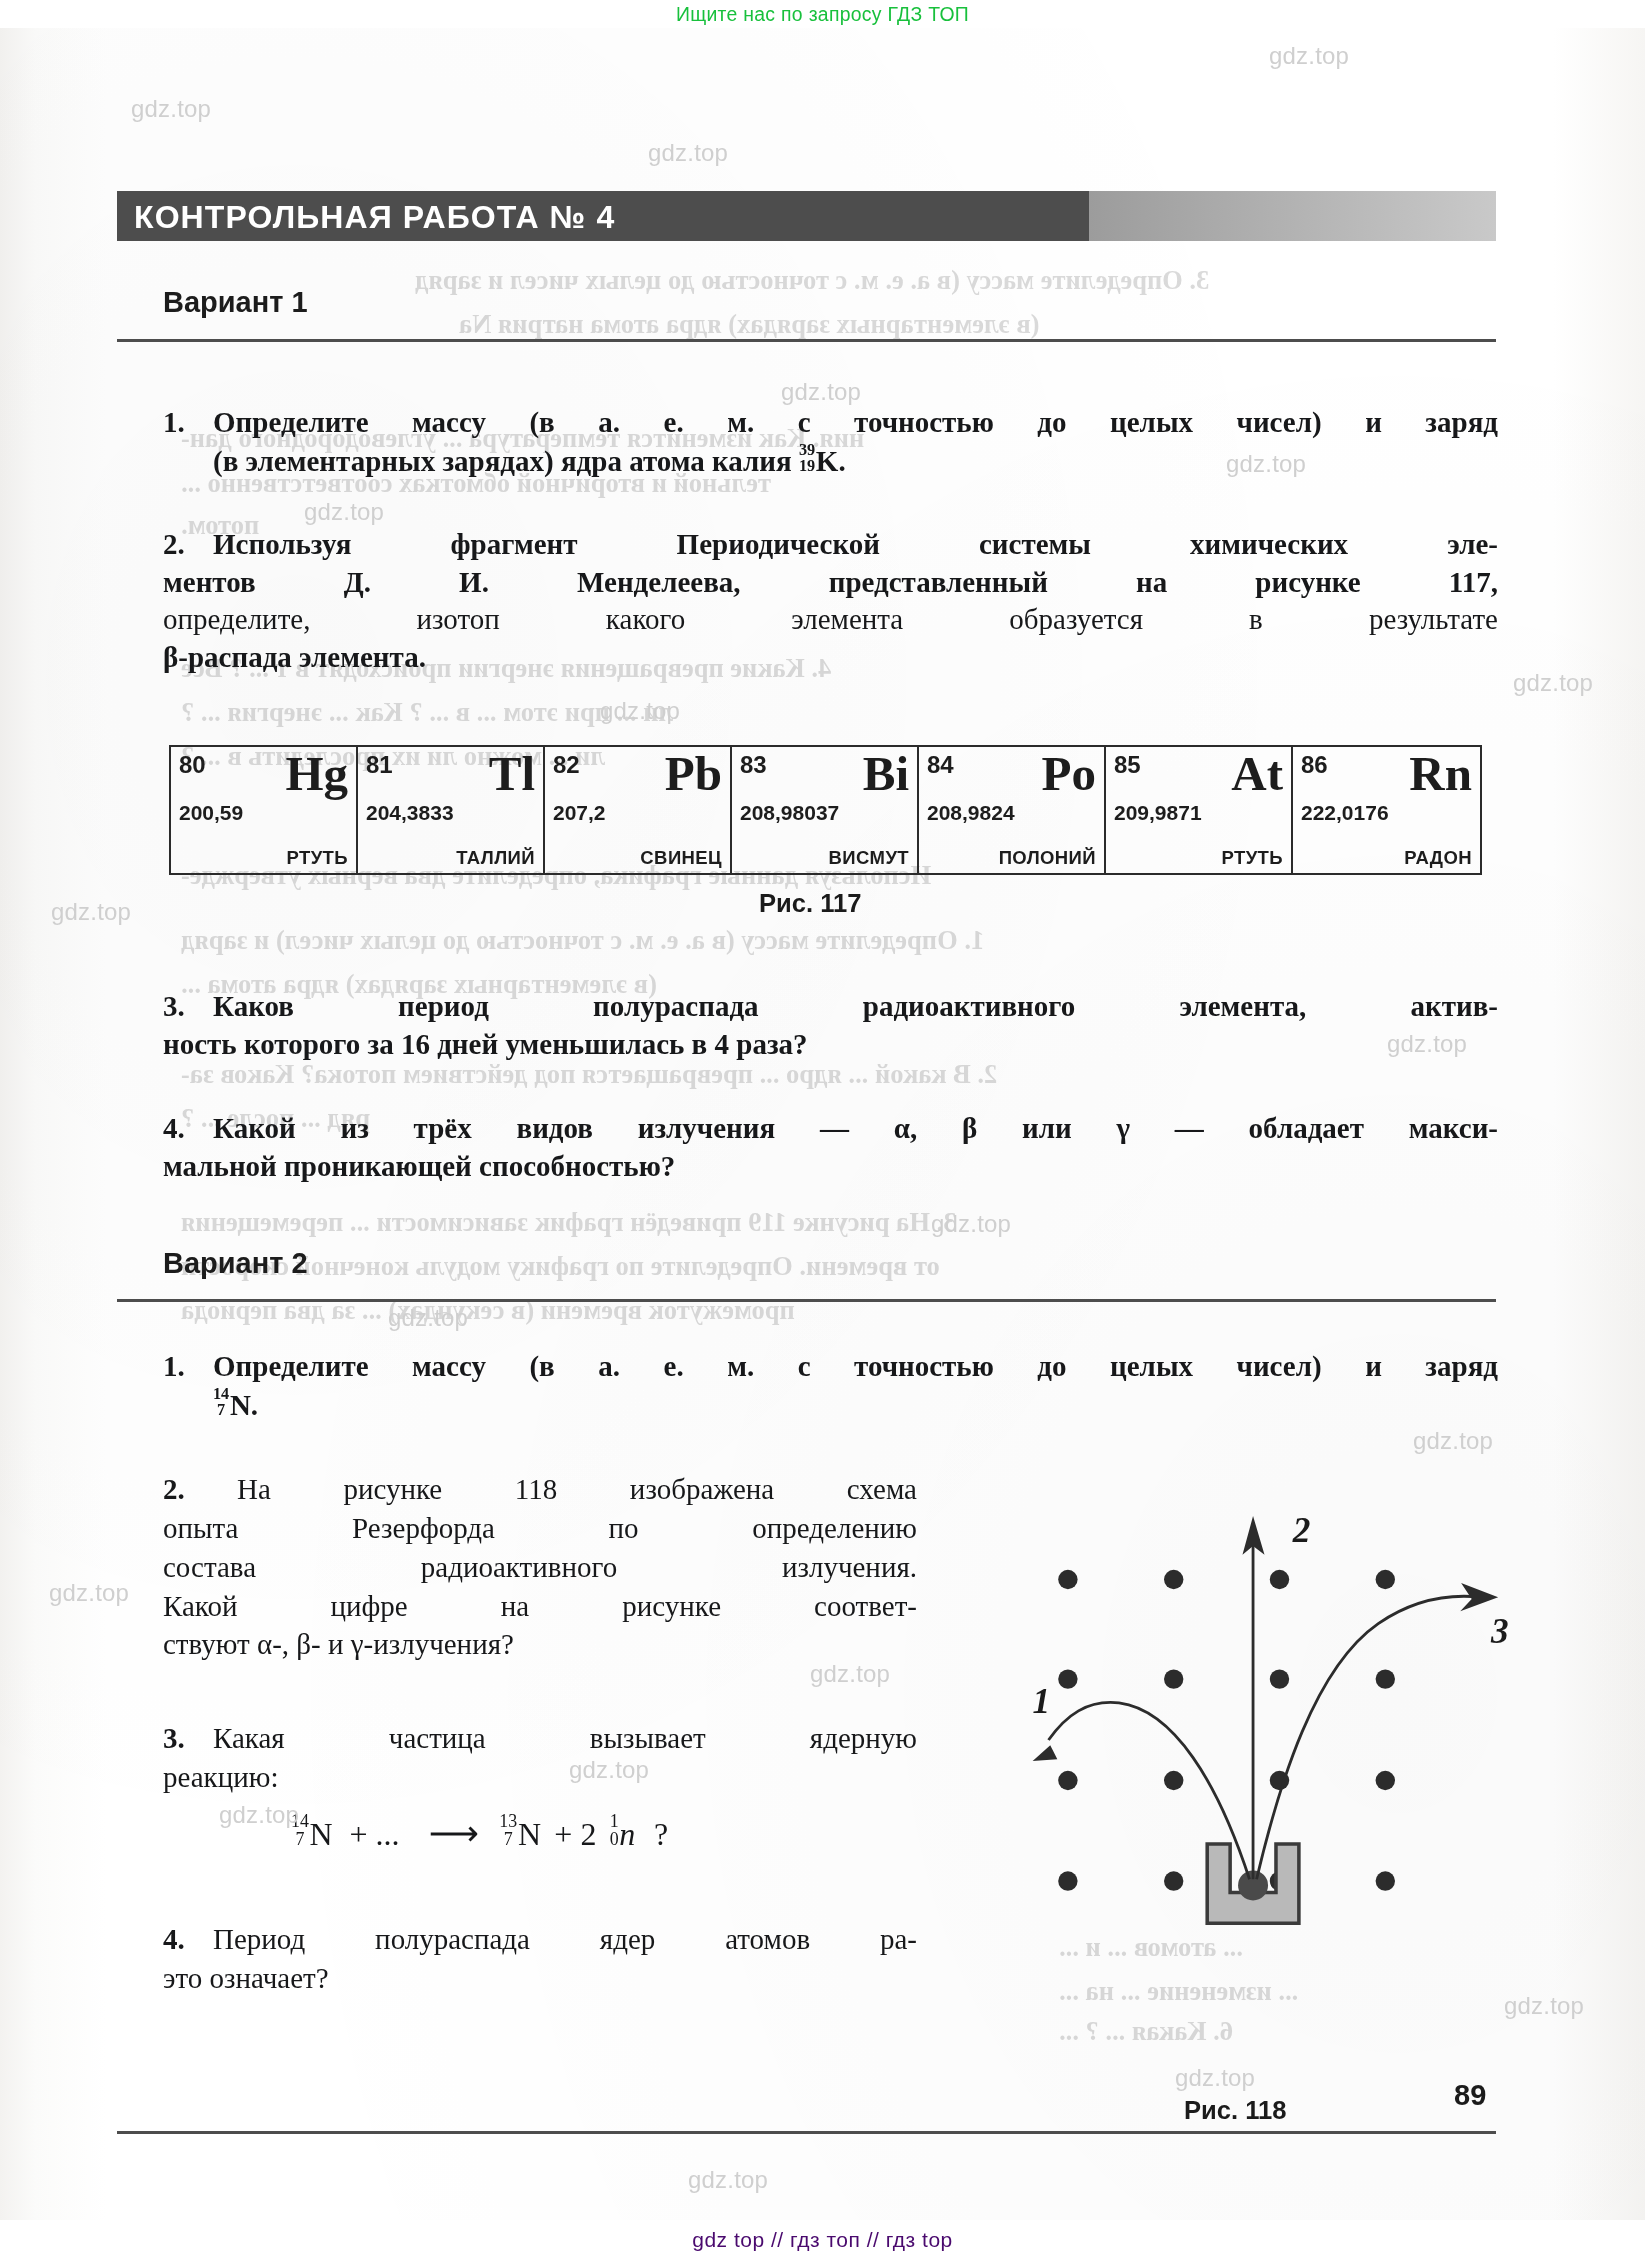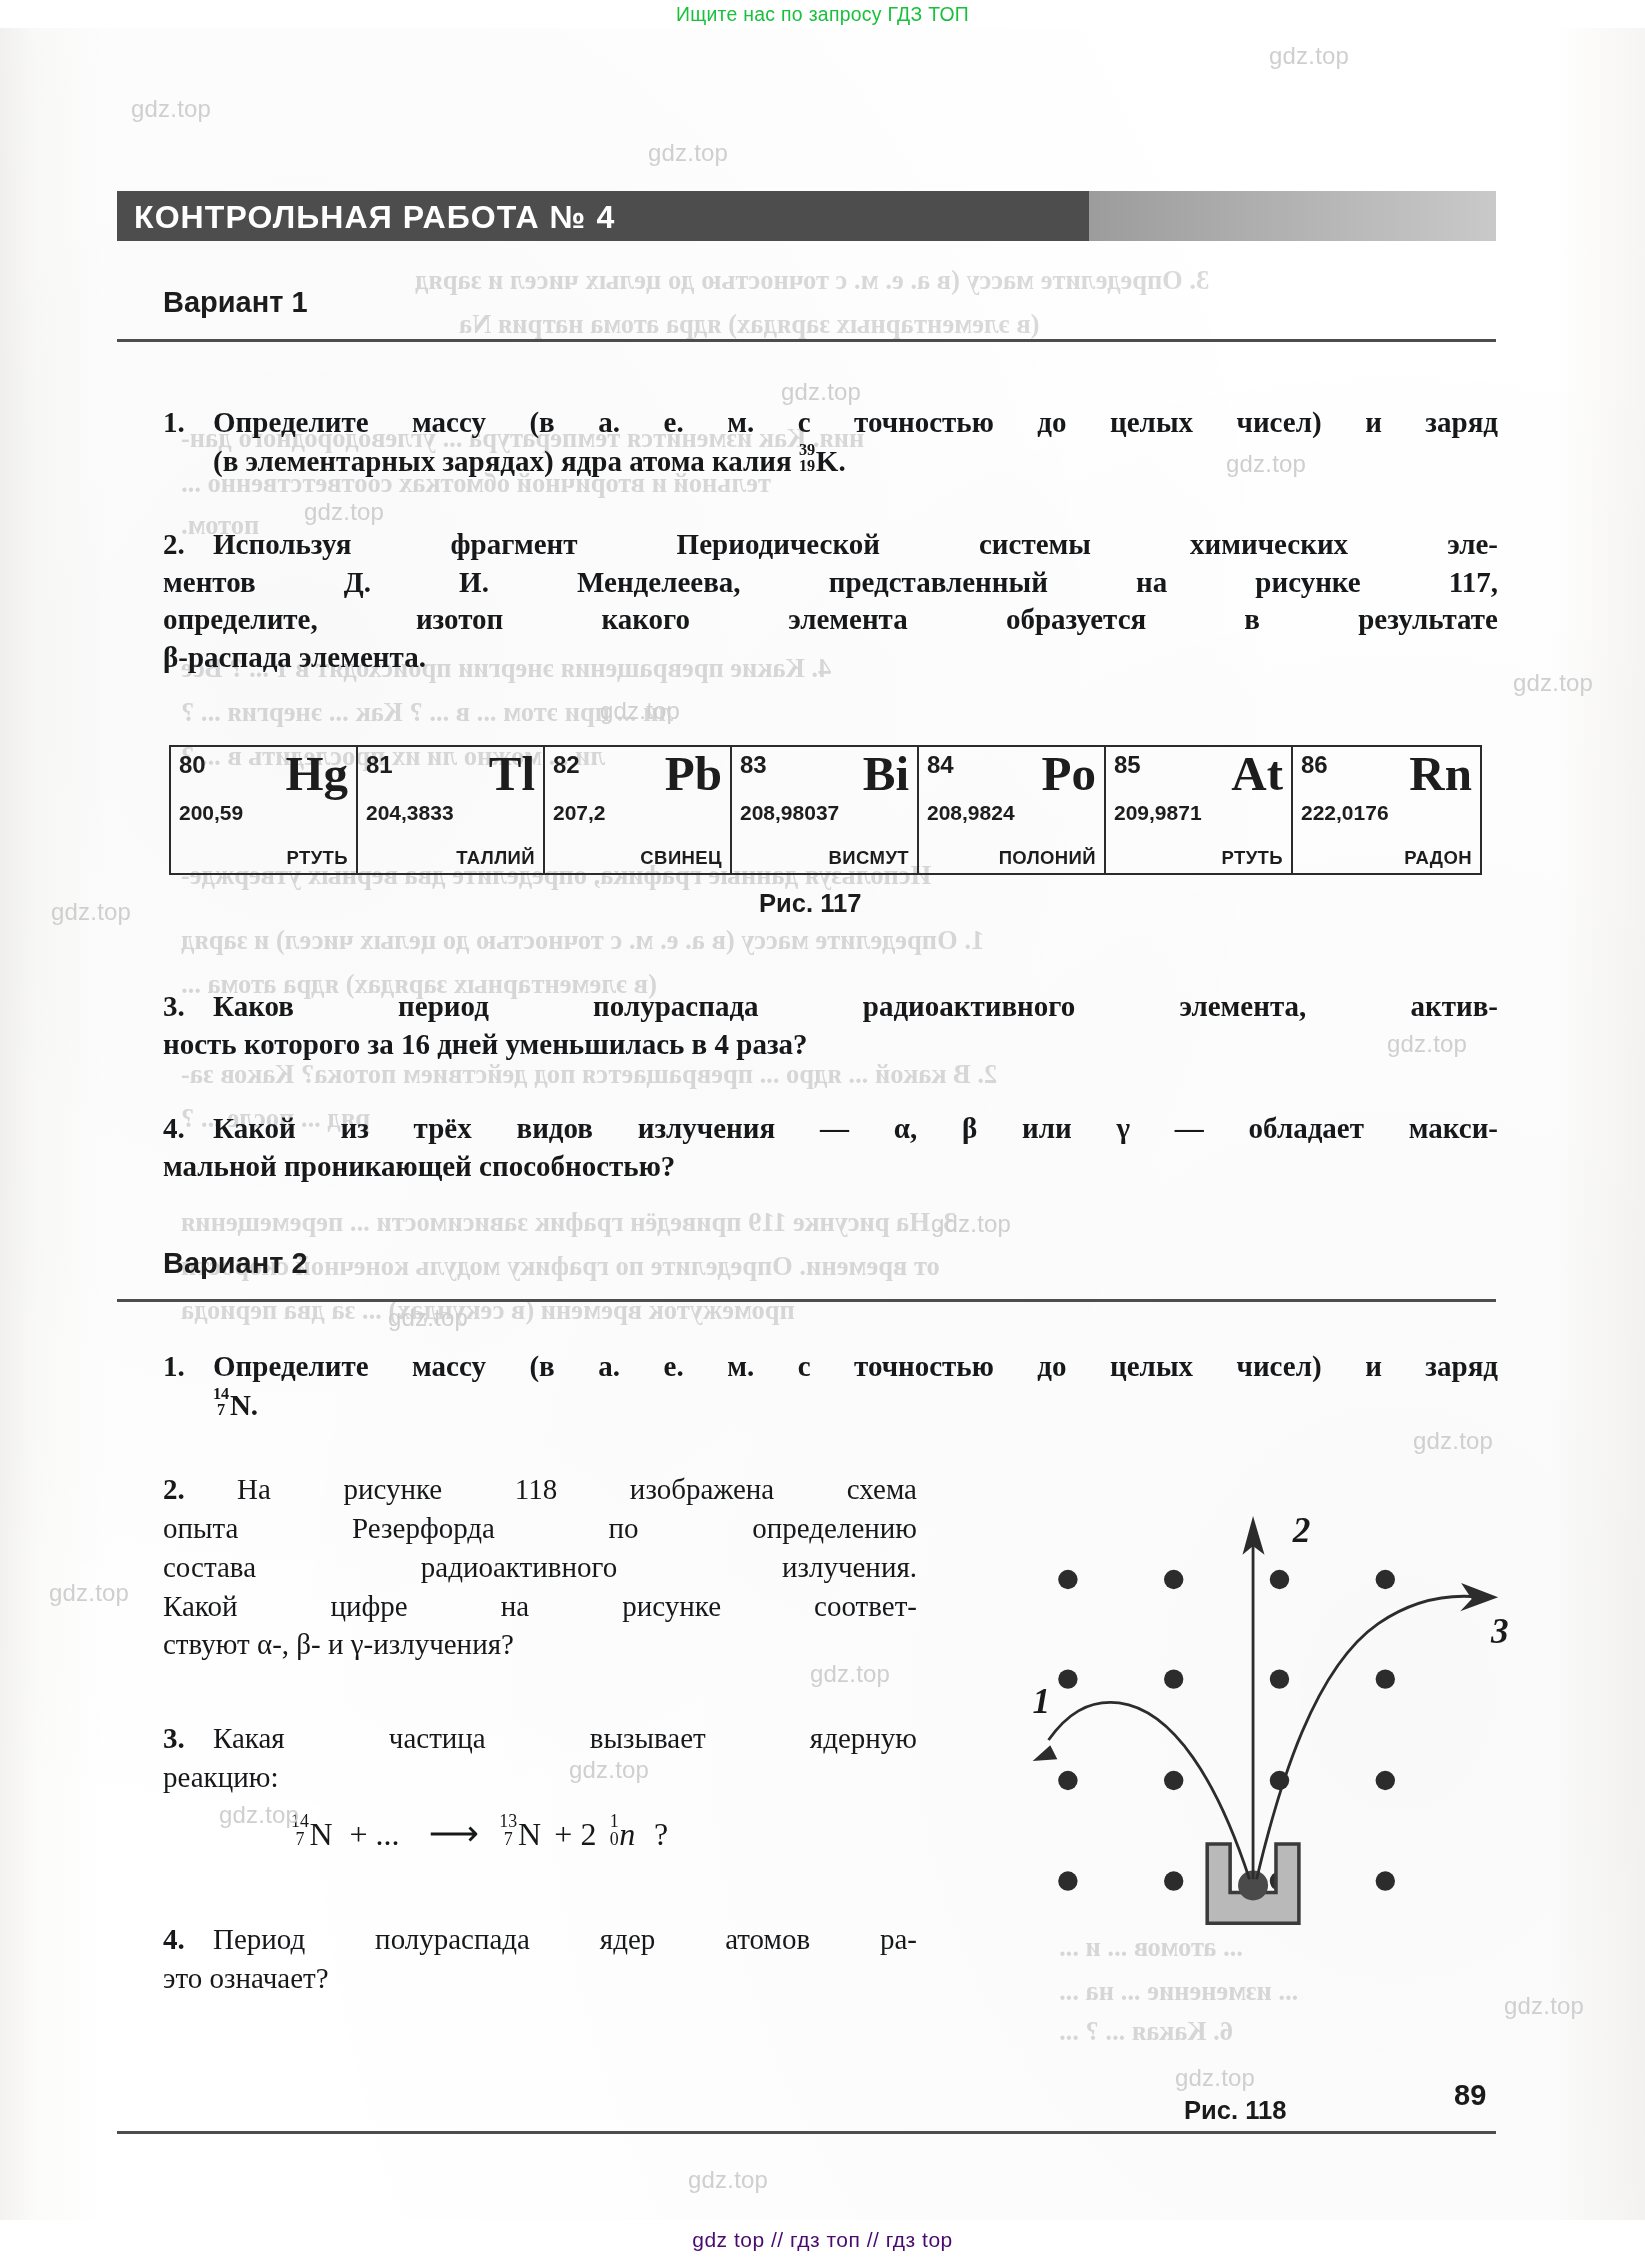--- a/index.html
+++ b/index.html
@@ -219,21 +219,21 @@
         </span>
       </span>
     </span>
   </div>
 
   <div class="q" style="left:163px;top:526px;width:1335px;">
     <span class="num">2.</span>
     <span class="body" style="margin-left:50px;">
       <span class="just" style="display:block;font-weight:bold;">Используя фрагмент Периодической системы химических эле-</span>
       <span class="just" style="display:block;font-weight:bold;margin-left:-50px;">ментов Д. И. Менделеева, представленный на рисунке 117,</span>
-      <span class="just" style="display:block;font-weight:bold;margin-left:-50px;">определите, изотоп какого элемента образуется в результате</span>
+      <span class="just" style="display:block;font-weight:normal;margin-left:-50px;">определите, изотоп какого элемента образуется в результате</span>
       <span style="display:block;font-weight:bold;margin-left:-50px;">β-распада элемента.</span>
     </span>
   </div>
 
   <div id="ptable">
     <div class="cell">
       <span class="z">80</span>
       <span class="sym">Hg</span>
       <span class="mass">200,59</span>
       <span class="nm">РТУТЬ</span>

